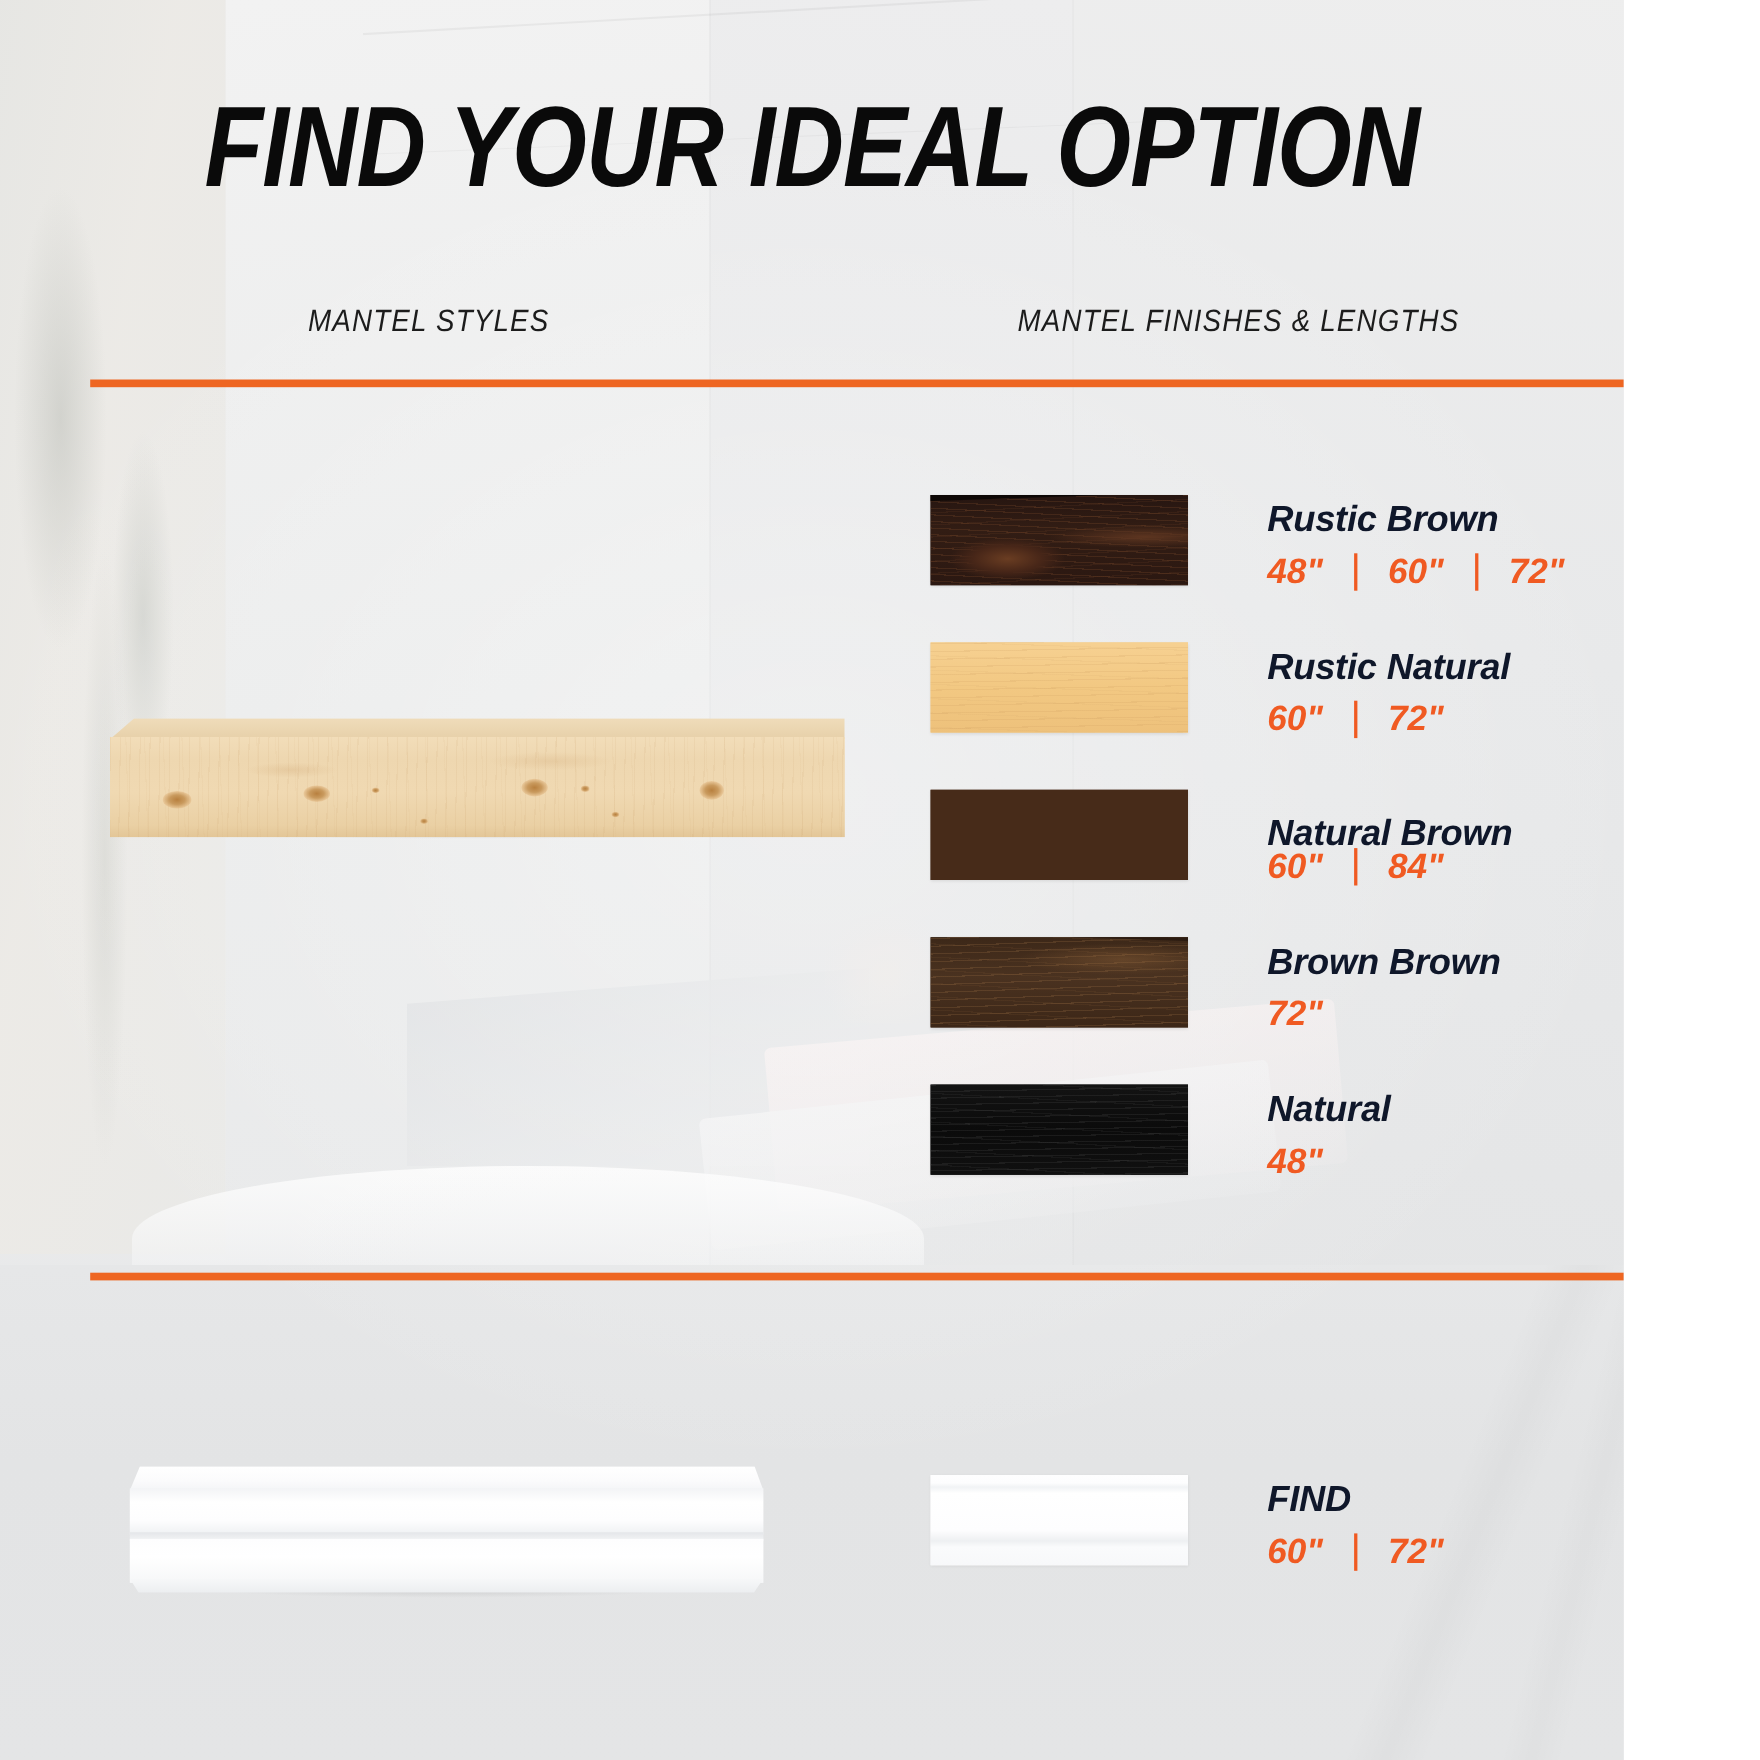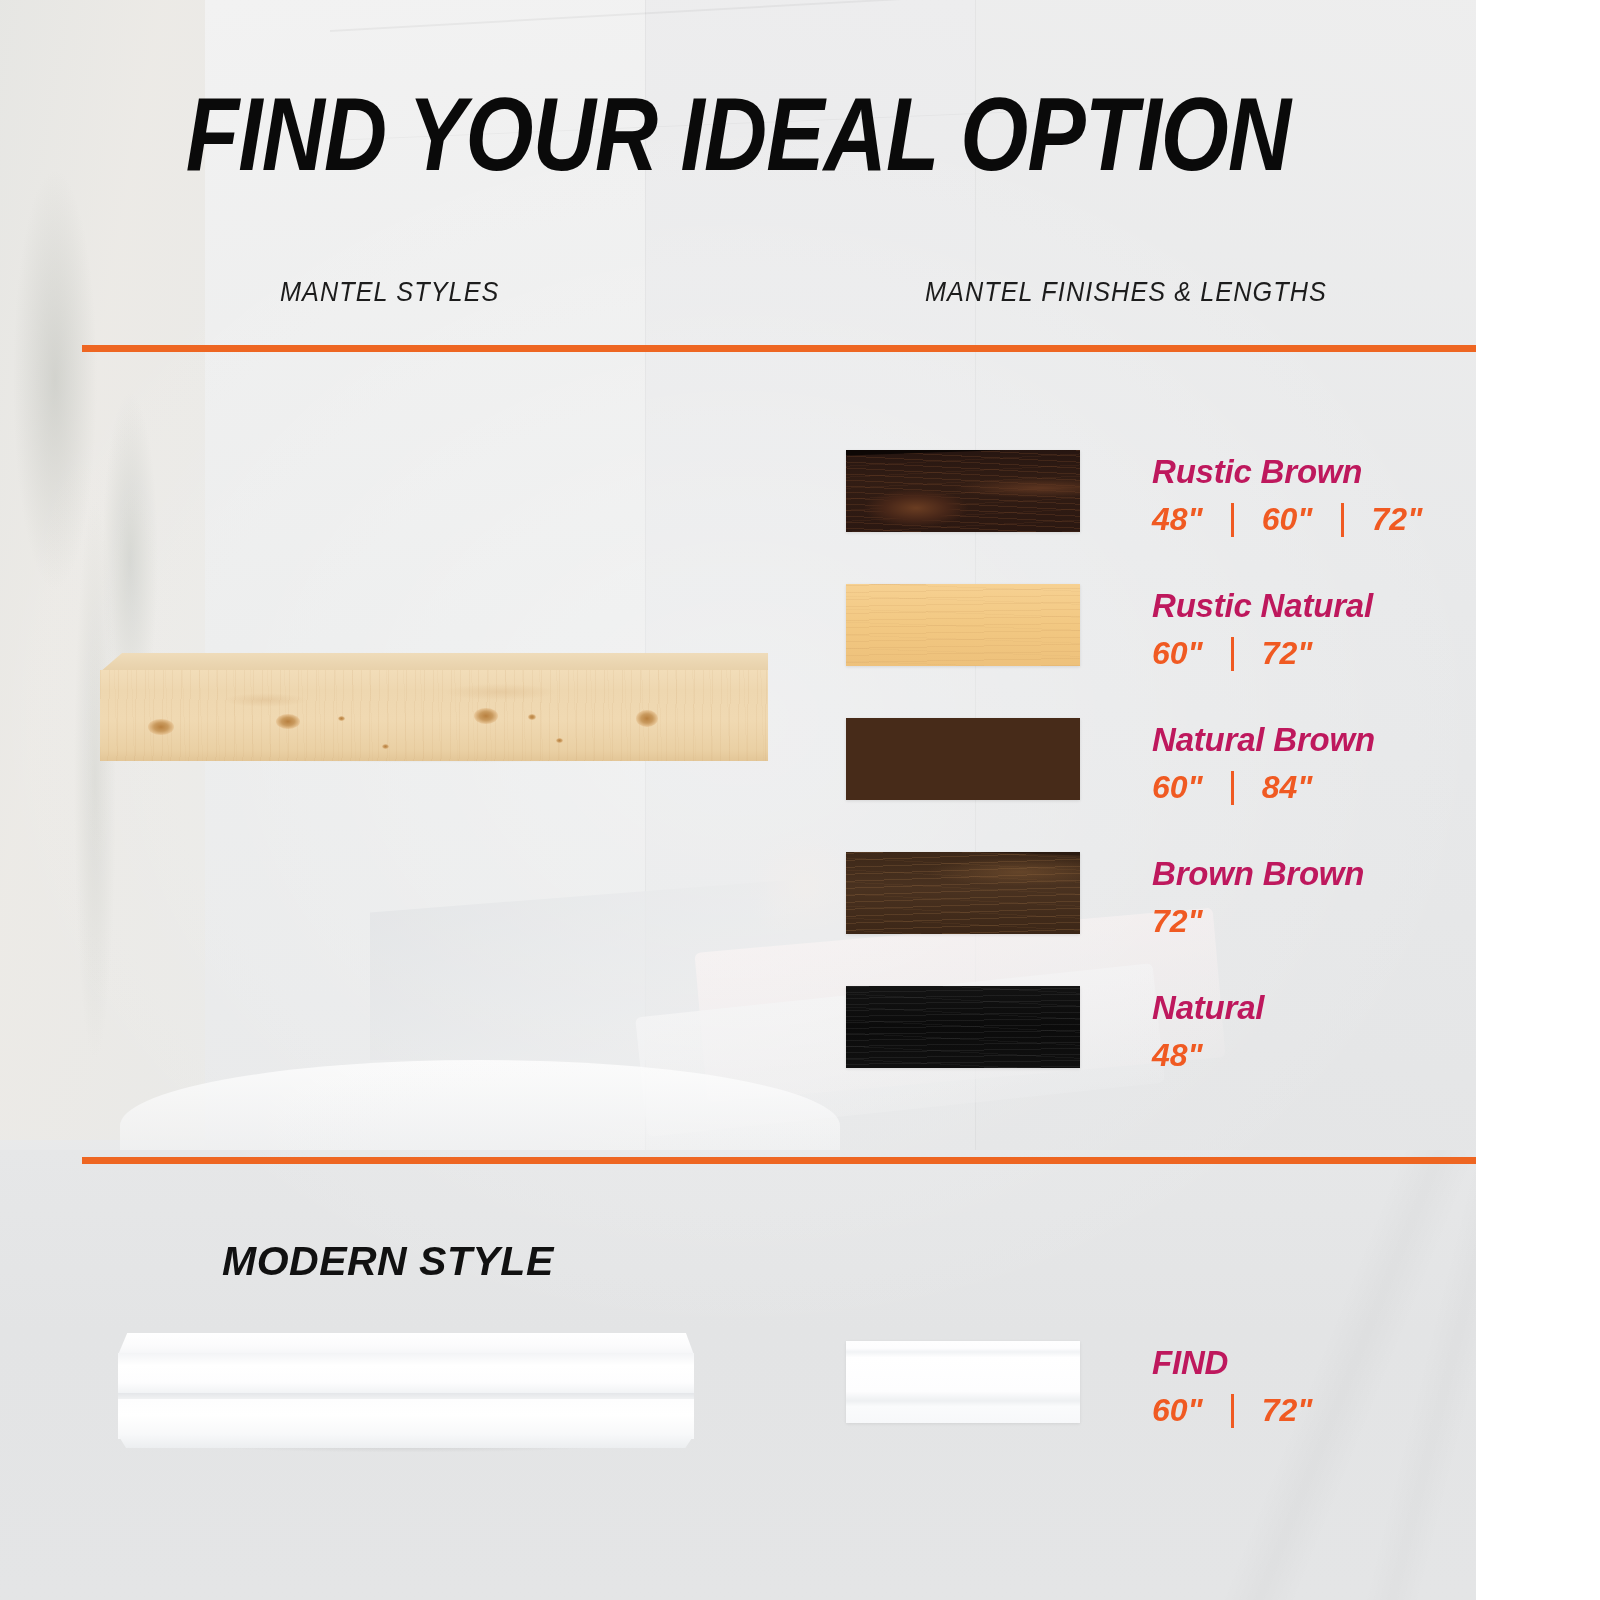--- a/index.html
+++ b/index.html
@@ -296,21 +296,21 @@
   .sw-white .sw-tex {
     background:
       linear-gradient(180deg,#ffffff 0%,#fdfdfe 14%,#f1f3f5 18%,#ffffff 24%,#fdfdfe 60%,#eef0f2 70%,#fafbfc 76%,#f6f7f9 100%);
   }
 
   .finish-label {
     position:absolute;
     left:306px;
     font-size:33px;
     font-weight:700;
-    color:#be185d;
+    color:#0f172a;
     letter-spacing:-.2px;
     white-space:nowrap;
   }
   .finish-sizes {
     position:absolute;
     left:306px;
     font-size:32px;
     font-weight:700;
     color:#f05a22;
     white-space:nowrap;
@@ -398,21 +398,21 @@
       <span class="sz">60"</span>
       <span class="sep"></span>
       <span class="sz">72"</span>
     </div>
   </div>
 
   <div class="finish-row" style="top:718px">
     <div class="swatch sw-natural-brown" style="top:0">
         <div class="sw-tex"></div>
       </div>
-    <div class="finish-label" style="top:3px">Natural Brown</div>
+    <div class="finish-label" style="top:20px">Natural Brown</div>
     <div class="finish-sizes" style="top:51px">
       <span class="sz">60"</span>
       <span class="sep"></span>
       <span class="sz">84"</span>
     </div>
   </div>
 
   <div class="finish-row" style="top:852px">
     <div class="swatch sw-light-brown" style="top:0">
         <div class="sw-tex"></div>
@@ -426,21 +426,20 @@
   <div class="finish-row" style="top:986px">
     <div class="swatch sw-espresso" style="top:0">
         <div class="sw-tex"></div>
       </div>
     <div class="finish-label" style="top:3px">Natural</div>
     <div class="finish-sizes" style="top:51px">
       <span class="sz">48"</span>
     </div>
   </div>
 
-  <div class="style-name" id="style-modern">MODERN STYLE</div>
 
   <div class="mantel-shadow"></div>
   <div class="mantel">
     <div class="mantel-top"></div>
     <div class="mantel-cove"></div>
     <div class="mantel-band"></div>
     <div class="mantel-lower"></div>
     <div class="mantel-foot"></div>
   </div>
 

